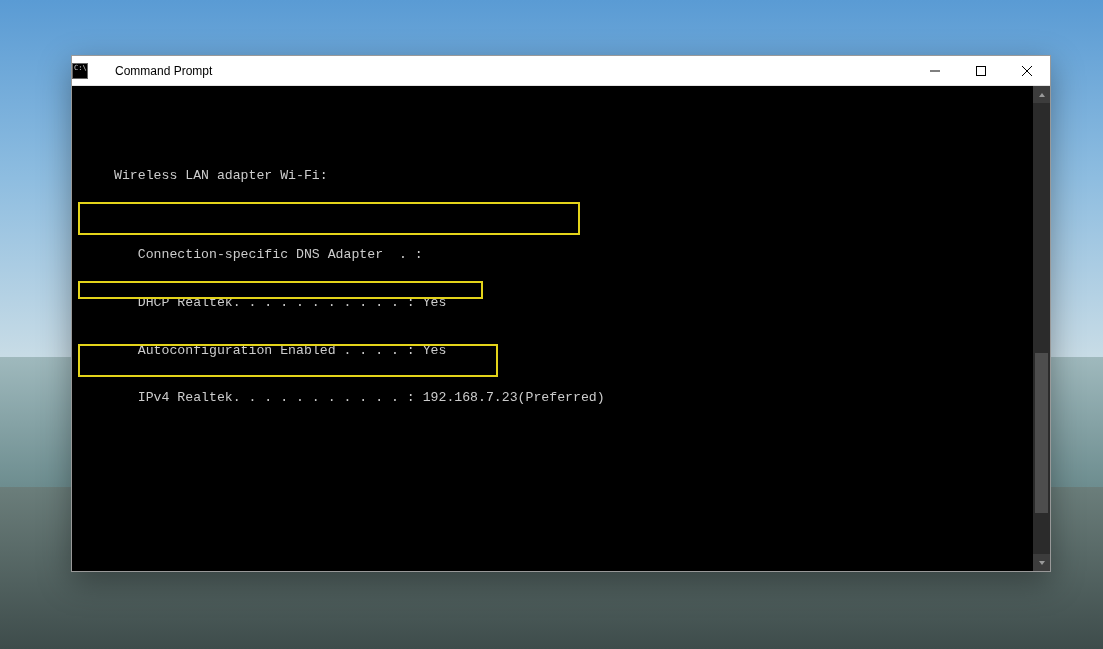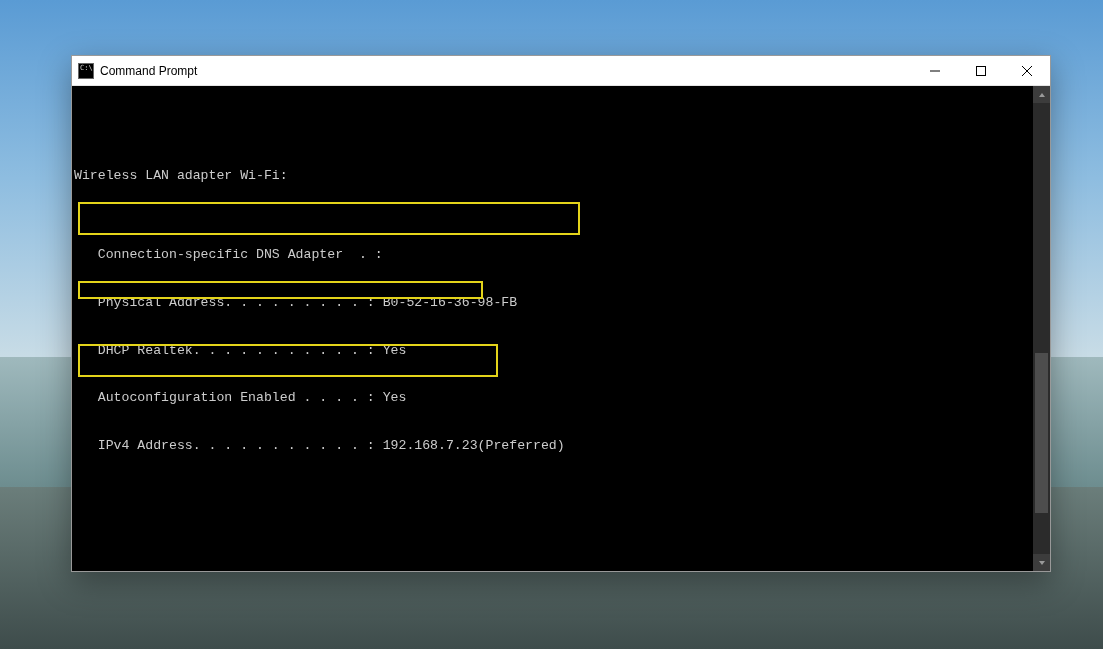--- a/index.html
+++ b/index.html
@@ -16,22 +16,22 @@
       width: 980px; height: 517px;
       background: #ffffff;
       box-shadow: 0 10px 30px rgba(0,0,0,0.35);
       display: flex; flex-direction: column;
       border: 1px solid #999;
     }
     .titlebar {
       height: 30px;
       background: #ffffff;
       display: flex; align-items: center;
-      padding-left: 6px;
       border-bottom: 1px solid #e5e5e5;
+      gap: 21px;
     }
     .titlebar-icon {
       width: 16px; height: 16px;
       background: #000;
       margin-right: 6px;
       position: relative;
       border: 1px solid #666;
     }
     .titlebar-icon::after {
       content: "C:\\";
@@ -64,21 +64,21 @@
       flex: 1;
       padding: 2px 4px 2px 2px;
       font-family: Consolas, "Courier New", monospace;
       font-size: 13.2px;
       line-height: 15.9px;
       color: #cccccc;
       white-space: pre;
       overflow: hidden;
       position: relative;
     }
-    .terminal .line { display: block; position: relative; z-index: 1; }
+    .terminal .line { display: block; position: relative; z-index: 1; margin-left: 40px; }
     .scrollbar {
       width: 17px;
       background: #2b2b2b;
       display: flex; flex-direction: column;
     }
     .sb-btn { height: 17px; background: #3c3c3c; display:flex; align-items:center; justify-content:center; }
     .sb-track { flex:1; position: relative; }
     .sb-thumb { position:absolute; left:2px; right:2px; top: 250px; height: 160px; background: #4d4d4d; }
     .sb-arrow { width:8px; height:8px; fill:#9a9a9a; }
 
@@ -122,24 +122,23 @@
       </div>
     </div>
     <div class="client">
       <div class="terminal">
         <div class="hl hl-1"></div>
         <div class="hl hl-2"></div>
         <div class="hl hl-3"></div>
         <span class="line">Wireless LAN adapter Wi-Fi:</span>
         <span class="line"></span>
         <span class="line">   Connection-specific DNS Adapter  . :</span>
-        <span class="line">   Physical Address. . . . . . . . . : B0-52-16-36-98-FB</span>
         <span class="line">   DHCP Realtek. . . . . . . . . . . : Yes</span>
         <span class="line">   Autoconfiguration Enabled . . . . : Yes</span>
-        <span class="line">   IPv4 Address. . . . . . . . . . . : 192.168.7.23(Preferred)</span>
+        <span class="line">   IPv4 Realtek. . . . . . . . . . . : 192.168.7.23(Preferred)</span>
         
         
         
         
         
         
         
         
         
         

